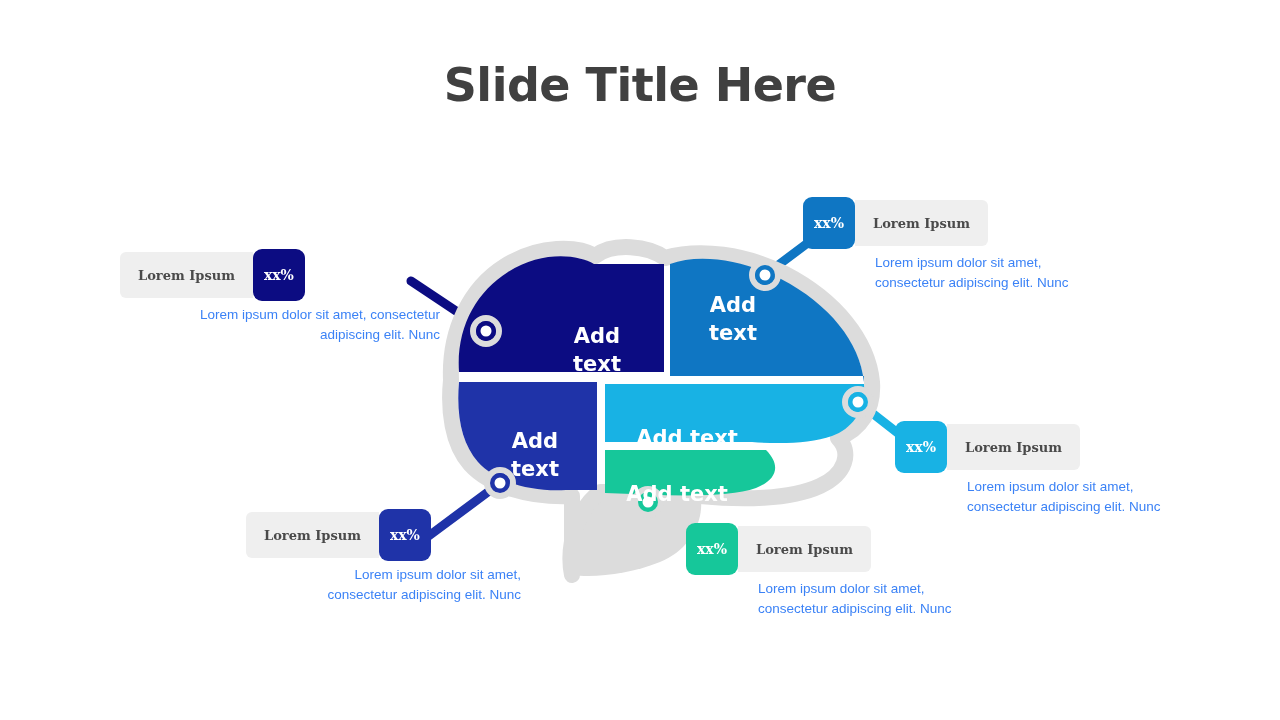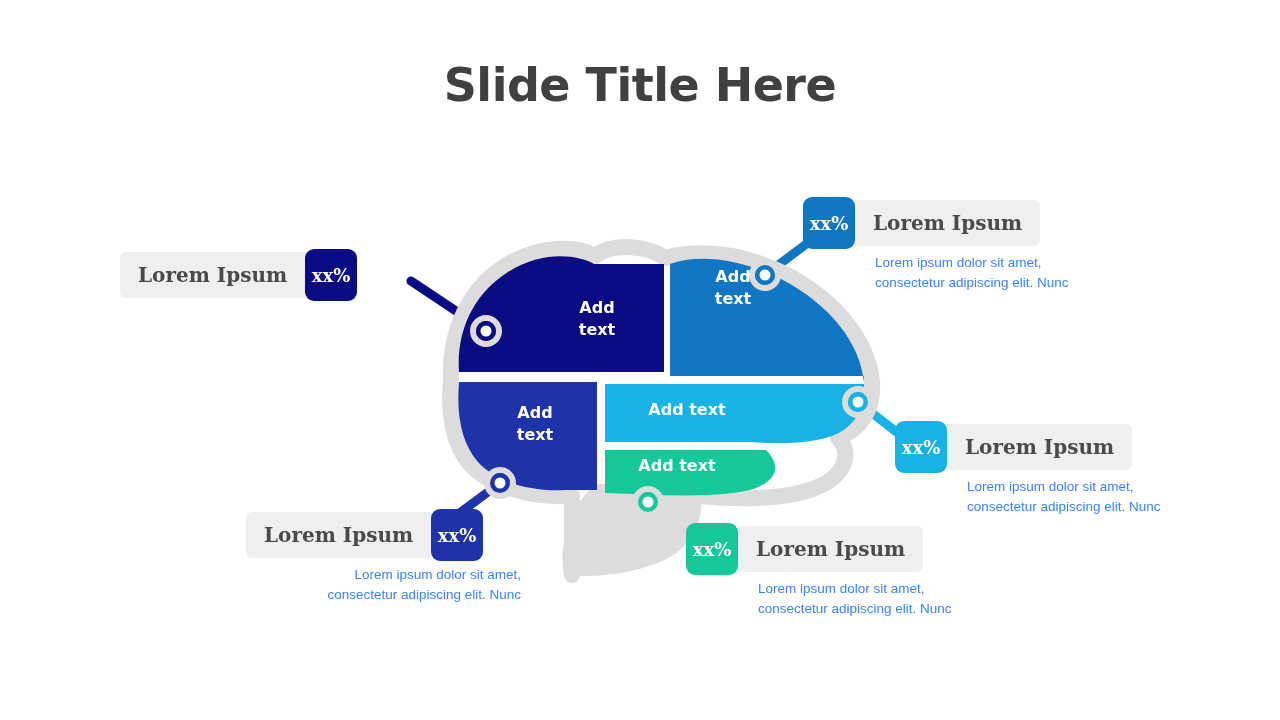--- a/index.html
+++ b/index.html
@@ -43,25 +43,26 @@
     left: 0;
     top: 0;
   }
 
   
   .segment-label {
     position: absolute;
     color: #ffffff;
     font-family: "DejaVu Sans", sans-serif;
     font-weight: bold;
-    font-size: 16px;
+    font-size: 21px;
     line-height: 1.35;
     text-align: center;
     pointer-events: none;
     white-space: pre-line;
+    margin-top: 25px;
   }
 
   
   .callout {
     position: absolute;
   }
   .callout-row {
     display: flex;
     align-items: stretch;
     height: 46px;
@@ -74,35 +75,35 @@
     border-radius: 6px;
     display: flex;
     align-items: center;
     padding: 0 18px;
     height: 46px;
     box-sizing: border-box;
   }
   .pill-text {
     font-family: "DejaVu Serif", serif;
     font-weight: bold;
-    font-size: 20px;
+    font-size: 13px;
     color: #4a4a4a;
     white-space: nowrap;
   }
   .badge {
     width: 52px;
     height: 52px;
     border-radius: 9px;
     display: flex;
     align-items: center;
     justify-content: center;
     color: #ffffff;
     font-family: "DejaVu Serif", serif;
     font-weight: bold;
-    font-size: 18px;
+    font-size: 14px;
     align-self: center;
     flex: 0 0 auto;
     position: relative;
     z-index: 3;
   }
   .desc {
     margin-top: 7px;
     font-family: "Liberation Sans", sans-serif;
     font-size: 13.5px;
     line-height: 1.45;
@@ -245,20 +246,22 @@
 
   <div class="segment-label" style="left:602px; top:455px; width:150px;">Add text</div>
 
   <div class="callout" id="callout-1">
     <div class="callout-row left-side">
       <div class="pill">
         <span class="pill-text">Lorem Ipsum</span>
       </div>
       <div class="badge" style="background:#0C0C82;">xx%</div>
     </div>
+    <div class="desc align-right">Lorem ipsum dolor sit amet, consectetur
+adipiscing elit. Nunc</div>
   </div>
 
   <div class="callout" id="callout-2">
     <div class="callout-row left-side">
       <div class="pill">
         <span class="pill-text">Lorem Ipsum</span>
       </div>
       <div class="badge" style="background:#1F33A8;">xx%</div>
     </div>
     <div class="desc align-right">Lorem ipsum dolor sit amet,

